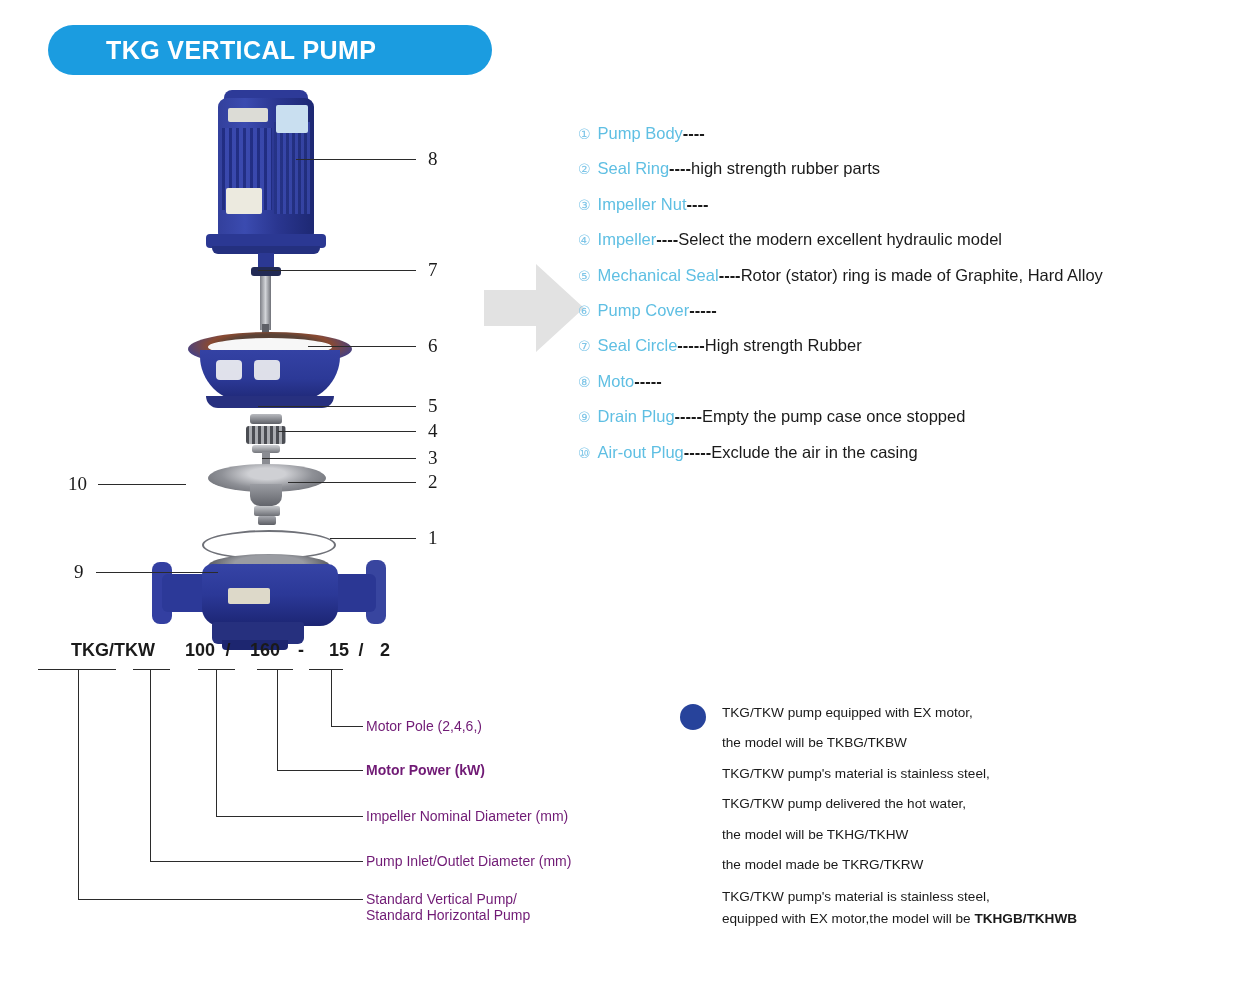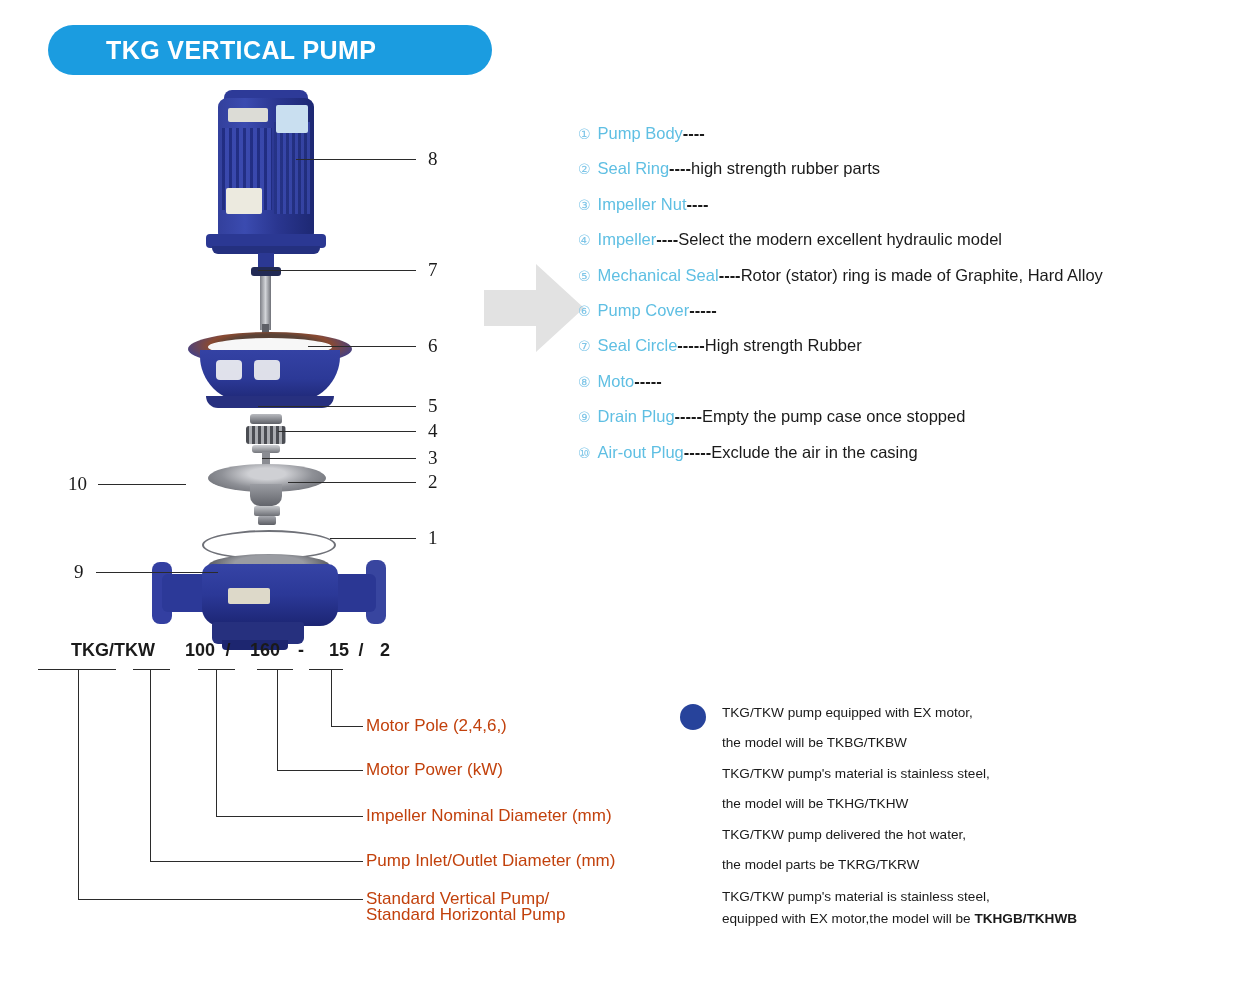--- a/index.html
+++ b/index.html
@@ -103,21 +103,21 @@
   .leg-part{color:#5fbfe3;font-size:16.5px;}
   .leg-dash{color:#1a1a1a;font-size:16.5px;font-weight:bold;}
   .leg-desc{color:#1a1a1a;font-size:16.5px;}
 
   
   #model-block{position:absolute;left:0;top:628px;width:620px;height:330px;}
   #code-row{position:absolute;left:34px;top:12px;display:flex;align-items:baseline;
      font-size:18px;font-weight:bold;font-family:"Liberation Sans",sans-serif;}
   #code-row span{display:inline-block;}
   .mline{position:absolute;background:#2b2b2b;}
-  .mdesc{position:absolute;font-size:17px;color:#c2410c;
+  .mdesc{position:absolute;font-size:14px;color:#701a75;
      font-family:"Liberation Sans",sans-serif;line-height:16px;white-space:nowrap;}
 
   
   #note-block{position:absolute;left:680px;top:650px;width:540px;margin-top:48px;}
   #note-dot{position:absolute;left:0;top:6px;width:26px;height:26px;border-radius:50%;
      background:#27439b;}
   .note-line{margin-left:42px;font-size:13.6px;line-height:30.4px;color:#1a1a1a;
      white-space:nowrap;}
   .note-line.tight{line-height:22px;}
   .nb{font-weight:bold;}
@@ -296,32 +296,32 @@
   <div class="mline" style="left:277px;top:41px;width:1.3px;height:102px;"></div>
   <div class="mline" style="left:331px;top:41px;width:1.3px;height:58px;"></div>
 
   <div class="mline" style="left:331px;top:98px;width:32px;height:1.3px;"></div>
   <div class="mline" style="left:277px;top:142px;width:86px;height:1.3px;"></div>
   <div class="mline" style="left:216px;top:188px;width:147px;height:1.3px;"></div>
   <div class="mline" style="left:150px;top:233px;width:213px;height:1.3px;"></div>
   <div class="mline" style="left:78px;top:271px;width:285px;height:1.3px;"></div>
 
   <div class="mdesc" style="left:366px;top:90px;">Motor Pole (2,4,6,)</div>
-  <div class="mdesc" style="left:366px;top:134px;">Motor Power  (kW)</div>
+  <div class="mdesc" style="left:366px;top:134px;font-weight:bold;">Motor Power  (kW)</div>
   <div class="mdesc" style="left:366px;top:180px;">Impeller Nominal Diameter (mm)</div>
   <div class="mdesc" style="left:366px;top:225px;">Pump Inlet/Outlet Diameter (mm)</div>
   <div class="mdesc" style="left:366px;top:263px;">Standard Vertical Pump/</div>
   <div class="mdesc" style="left:366px;top:279px;">Standard  Horizontal Pump</div>
 </div>
 
 <div id="note-block">
   <div id="note-dot"></div>
   <div class="note-line">TKG/TKW pump equipped with EX motor,</div>
   <div class="note-line">the model will be TKBG/TKBW</div>
   <div class="note-line">TKG/TKW pump's material is stainless steel,</div>
+  <div class="note-line">TKG/TKW pump delivered the hot water,</div>
   <div class="note-line">the model will be TKHG/TKHW</div>
-  <div class="note-line">TKG/TKW pump delivered the hot water,</div>
-  <div class="note-line">the model parts be TKRG/TKRW</div>
+  <div class="note-line">the model made be TKRG/TKRW</div>
   <div class="note-line tight" style="margin-top:6px;">TKG/TKW pump's material is stainless steel,</div>
   <div class="note-line tight">
     <span>equipped with EX motor,the model will be </span><span class="nb">TKHGB/TKHWB</span>
   </div>
 </div>
 
 </body></html>

